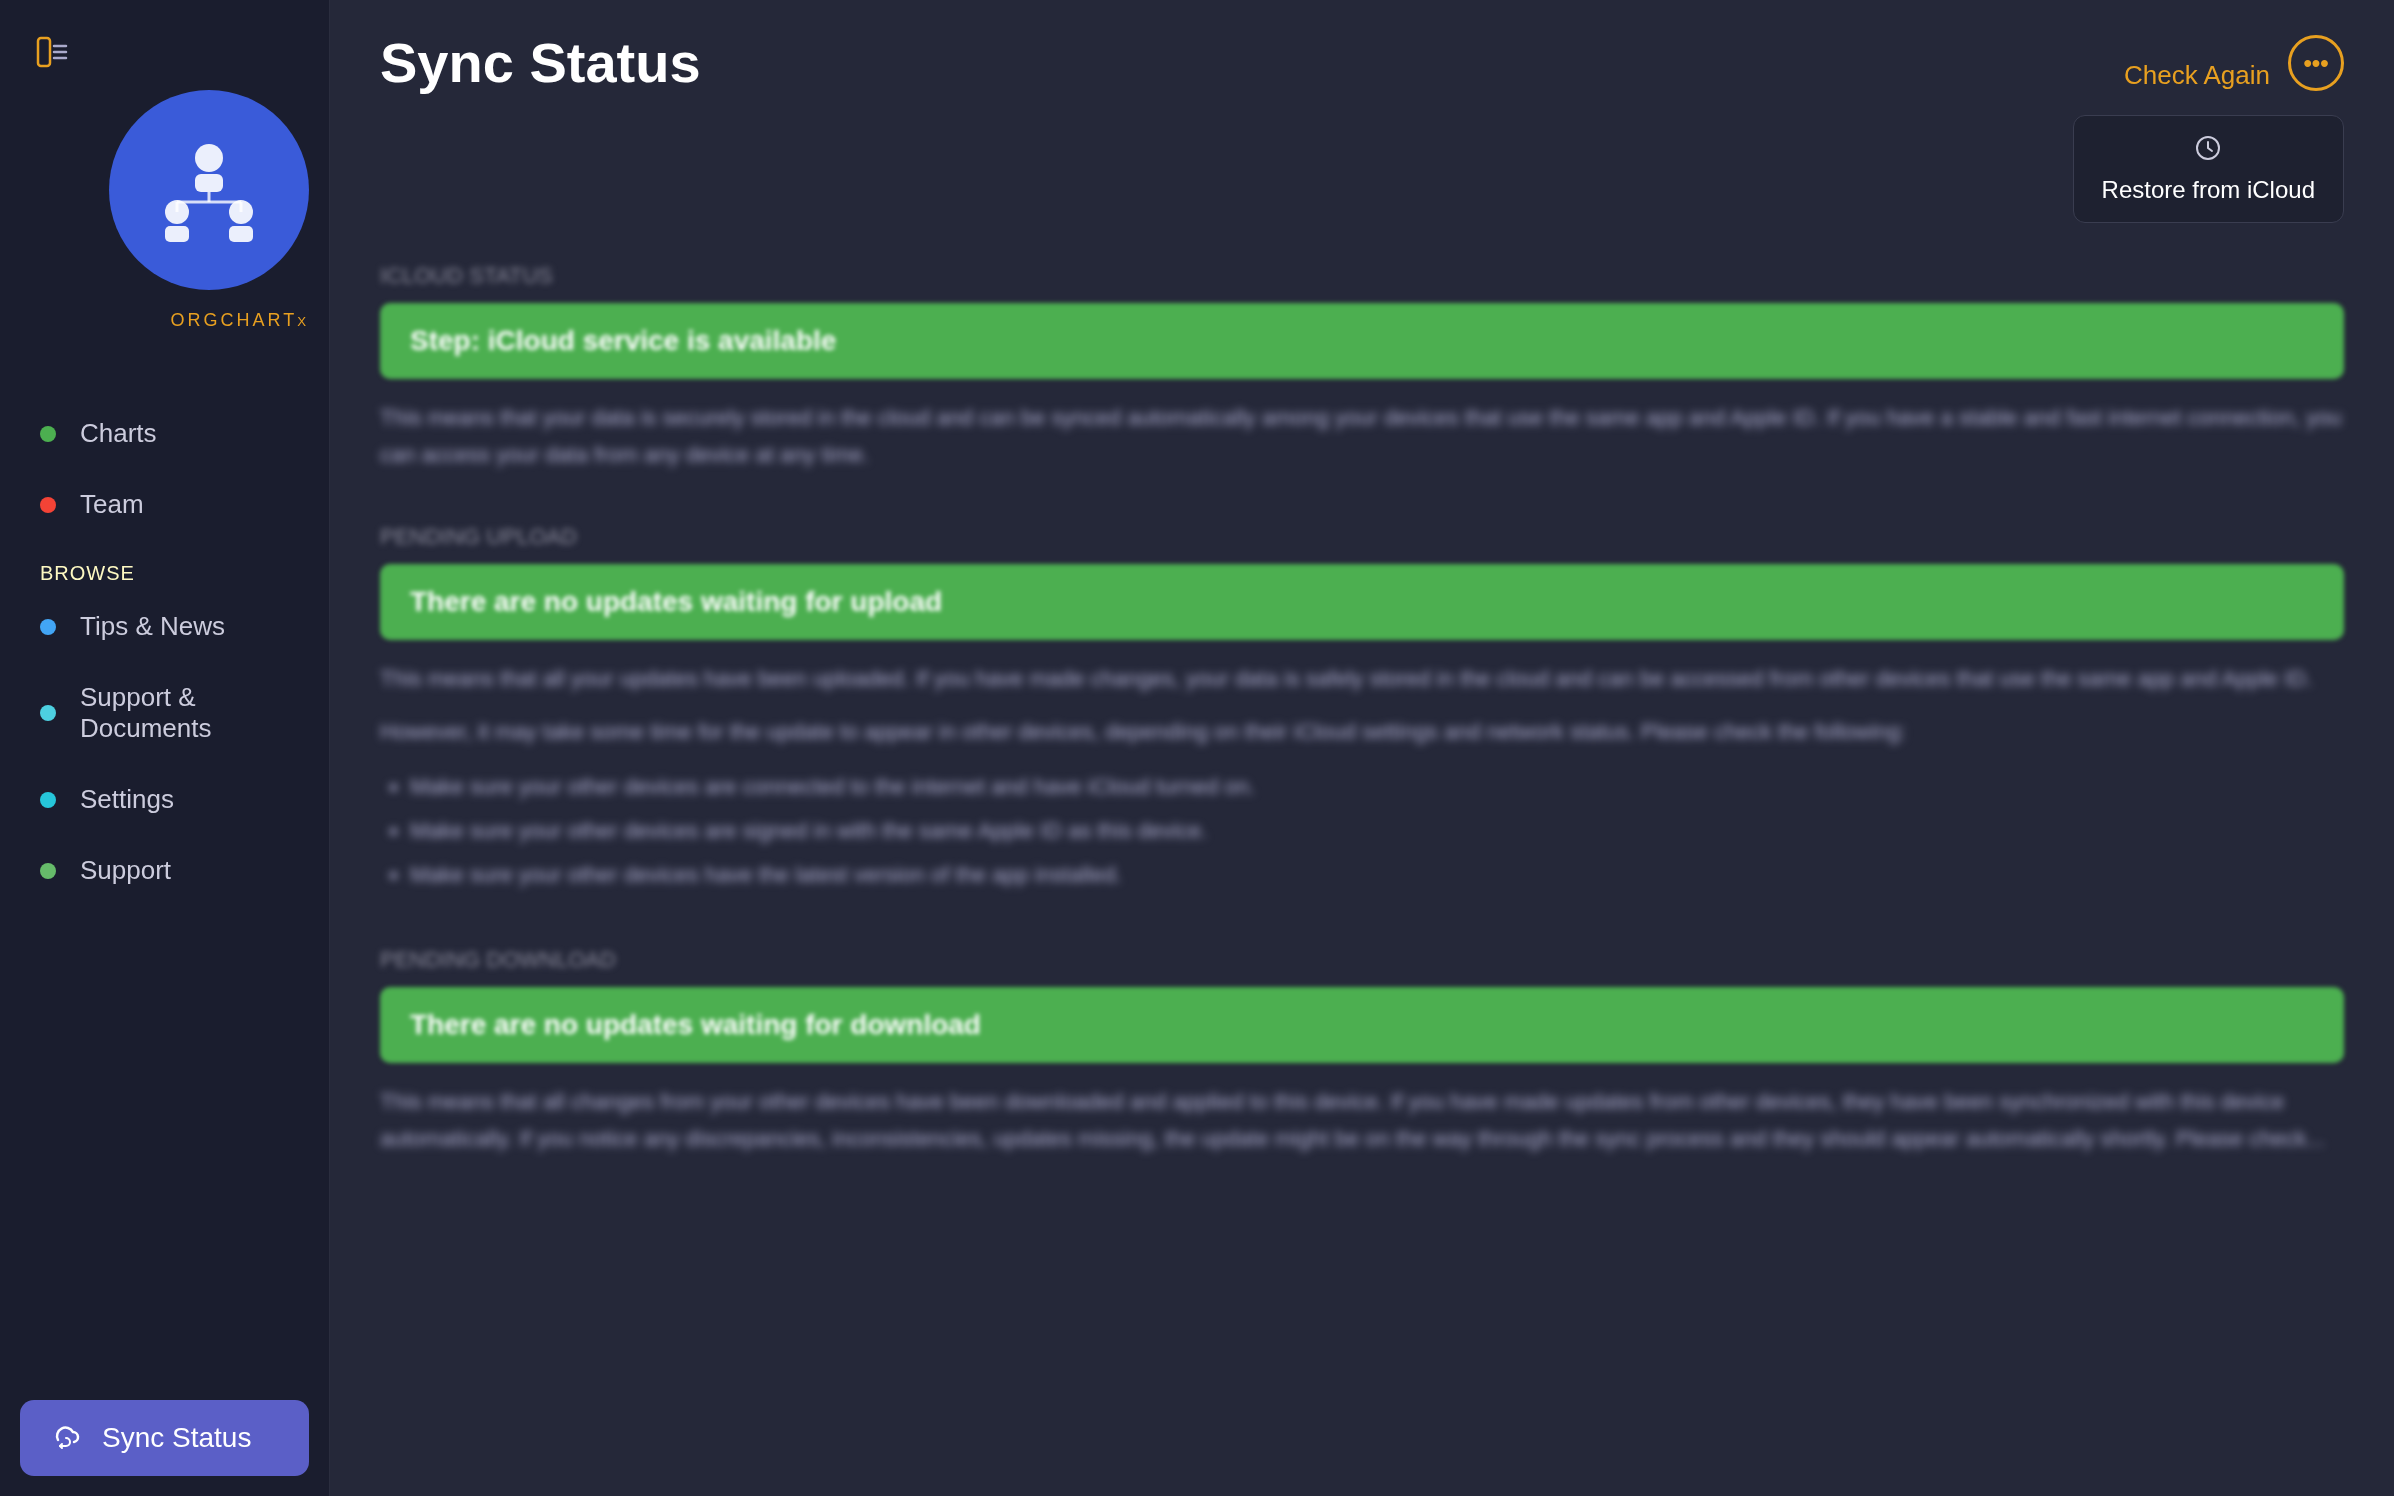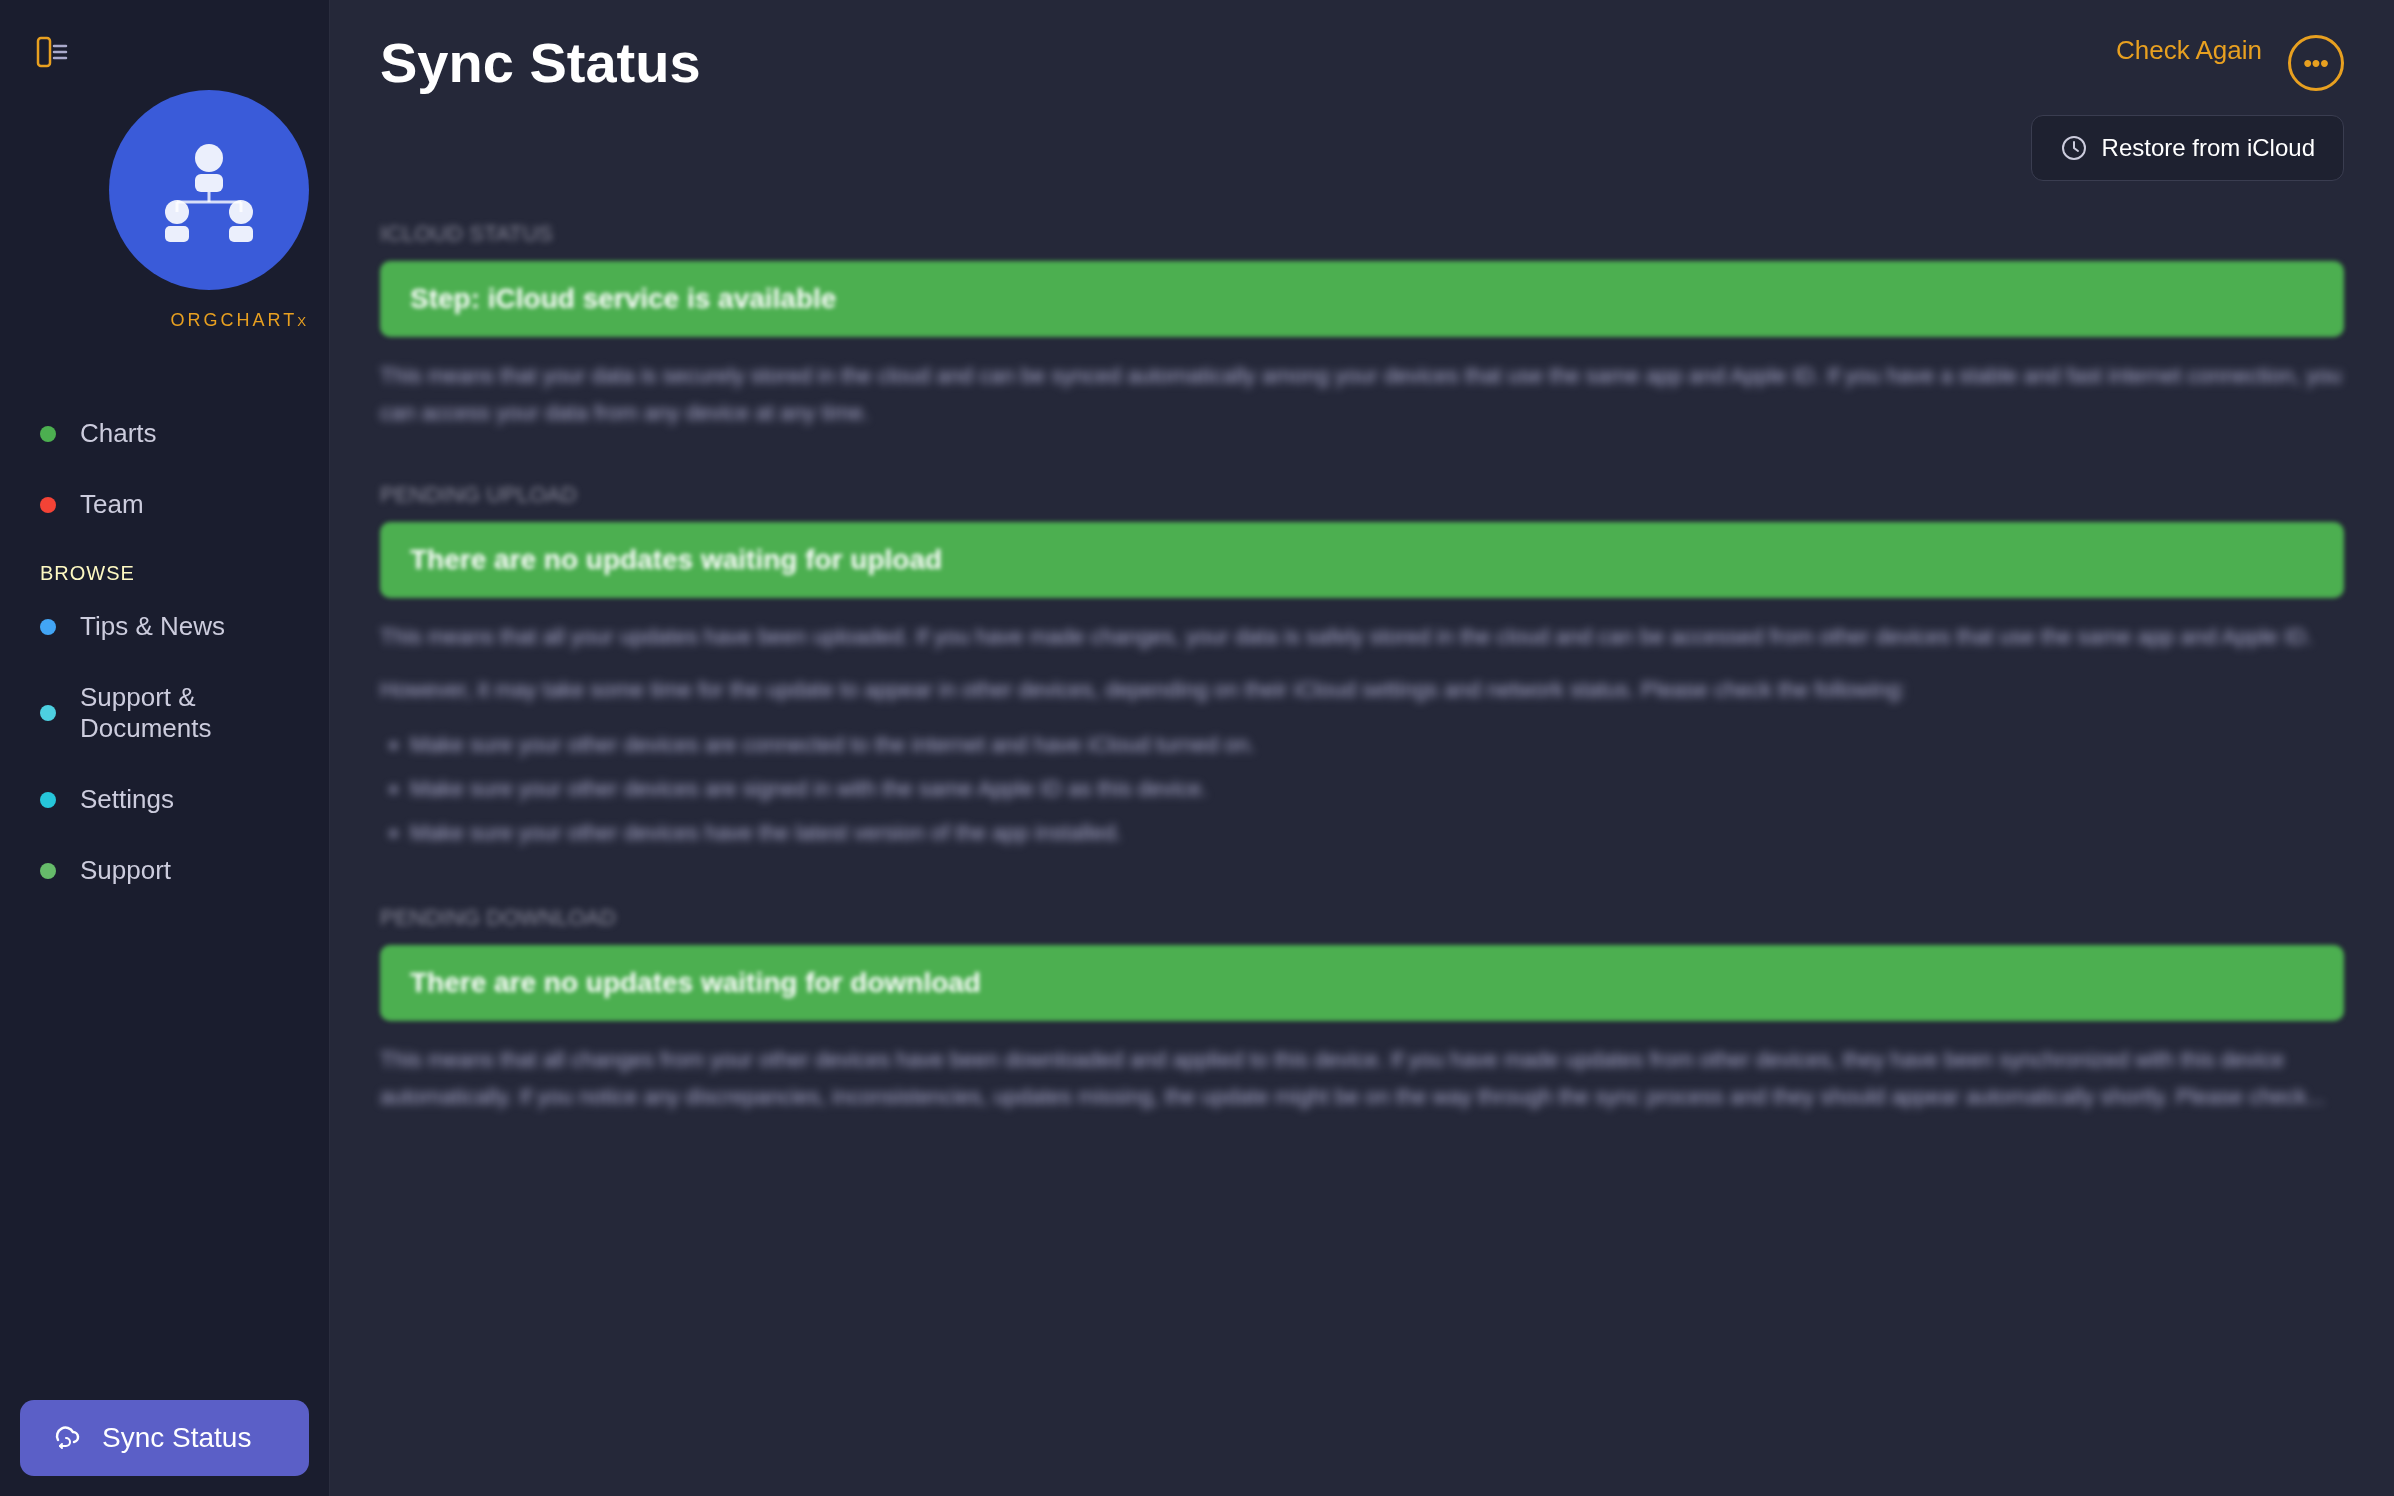--- a/index.html
+++ b/index.html
@@ -154,22 +154,22 @@
     }
 
     .page-title {
       font-size: 56px;
       font-weight: 700;
       color: #ffffff;
     }
 
     .header-actions {
       display: flex;
-      align-items: flex-start;
-      gap: 26px;
+      align-items: flex-end;
+      gap: 18px;
     }
 
     .check-again-btn {
       font-size: 26px;
       color: #e8a020;
       cursor: pointer;
       font-weight: 500;
     }
 
     .more-btn {
@@ -190,20 +190,21 @@
       display: flex;
       align-items: center;
       gap: 14px;
       background: #1e2130;
       border-radius: 12px;
       padding: 18px 28px;
       cursor: pointer;
       font-size: 24px;
       color: #ffffff;
       border: 1px solid #3a3d50;
+      flex-direction: column;
     }
 
     .main-content {
       flex: 1;
       overflow-y: auto;
       padding: 20px 50px 50px;
     }
 
     .content-section {
       margin-bottom: 50px;

